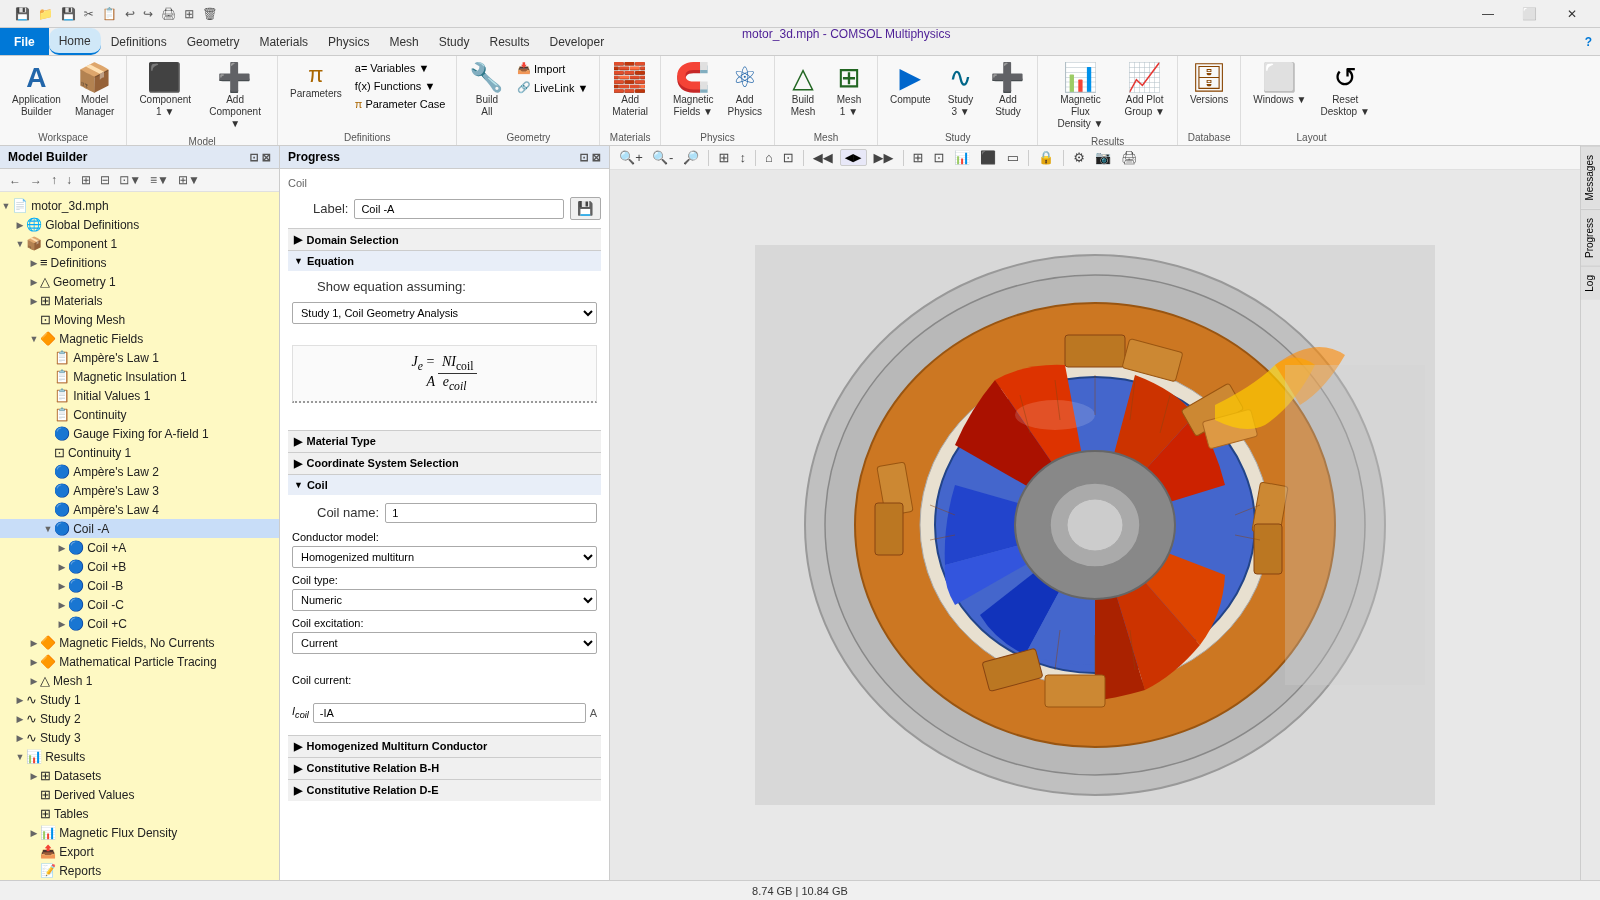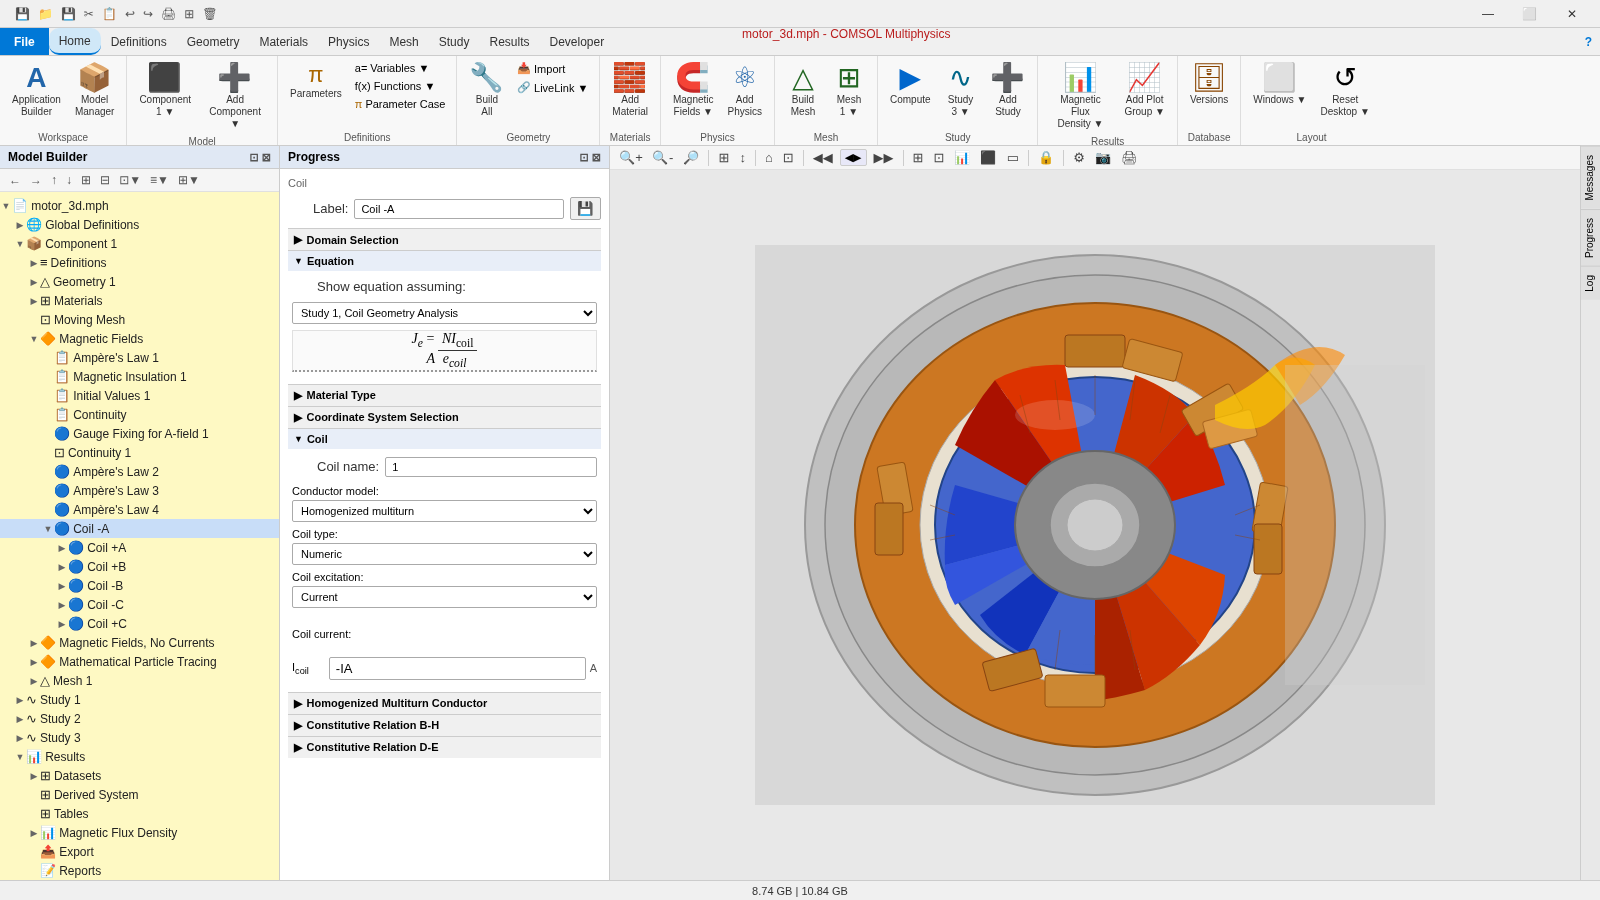--- a/index.html
+++ b/index.html
@@ -8,21 +8,21 @@
     
     #title-bar {
       height: 28px;
       background: #f0f0f0;
       display: flex;
       align-items: center;
       justify-content: space-between;
       padding: 0 8px;
       border-bottom: 1px solid #ccc;
     }
-    #title-bar .title { flex: 1; text-align: center; font-size: 12px; color: #b91c1c; margin-top: 40px; }
+    #title-bar .title { flex: 1; text-align: center; font-size: 12px; color: #4c1d95; margin-top: 40px; }
     #title-bar .win-controls { display: flex; gap: 2px; }
     #title-bar .win-btn {
       width: 40px; height: 28px;
       background: transparent; border: none; cursor: pointer;
       font-size: 12px; color: #333;
       display: flex; align-items: center; justify-content: center;
     }
     #toolbar-icons { display: flex; align-items: center; gap: 2px; padding: 0 4px; }
 
     
@@ -221,21 +221,22 @@
       font-size: 11px;
       font-weight: bold;
       margin-bottom: 2px;
       border-top: 1px solid #ccc;
     }
     .section-header .arrow { font-size: 9px; }
     .section-body { padding: 6px 4px; }
     .eq-display {
       background: #fafafa;
       border: 1px solid #e0e0e0;
-      margin: 6px 0;
+      padding: 8px;
+      margin: 21px 0;
       font-family: serif;
       font-size: 14px;
       text-align: center;
       border-bottom: 2px dotted #999;
     }
     select.settings-select {
       width: 100%;
       border: 1px solid #aaa;
       padding: 3px 4px;
       font-size: 11px;
@@ -747,21 +748,21 @@
         <div class="tree-item">
           <span class="indent" style="width: 28px;"></span>
           <span class="expander">▶</span>
           <span class="node-icon">⊞</span>
           <span>Datasets</span>
         </div>
         <div class="tree-item">
           <span class="indent" style="width: 28px;"></span>
           <span class="expander"></span>
           <span class="node-icon">⊞</span>
-          <span>Derived System</span>
+          <span>Derived Values</span>
         </div>
         <div class="tree-item">
           <span class="indent" style="width: 28px;"></span>
           <span class="expander"></span>
           <span class="node-icon">⊞</span>
           <span>Tables</span>
         </div>
         <div class="tree-item">
           <span class="indent" style="width: 28px;"></span>
           <span class="expander">▶</span>
@@ -865,22 +866,22 @@
           </div>
           <div style="margin-bottom:20px;">
             <label style="font-size:11px; display:block; margin-bottom:3px;">Coil excitation:</label>
             <select class="settings-select">
               <option>Current</option>
             </select>
           </div>
           <div style="margin-bottom:6px;">
             <label style="font-size:11px; display:block; margin-bottom:17px;">Coil current:</label>
             <div class="input-with-unit">
-              <span style="font-size:11px; ">I<sub>coil</sub></span>
-              <input type="text" value="-IA" style="border: 1px solid rgb(170, 170, 170); padding: 3px 6px; font-size: 13px; border-radius: 2px; flex: 1 1 0%; margin-left: 16px;">
+              <span style="font-size:11px; font-style:italic;">I<sub>coil</sub></span>
+              <input type="text" value="-IA" style="border: 1px solid rgb(170, 170, 170); padding: 3px 6px; font-size: 11px; border-radius: 2px; flex: 1 1 0%;">
               <span class="unit">A</span>
             </div>
           </div>
         </div>
       </div>
 
       <div class="collapsed-section">
         <span>▶</span>
         <span>Homogenized Multiturn Conductor</span>
       </div>

